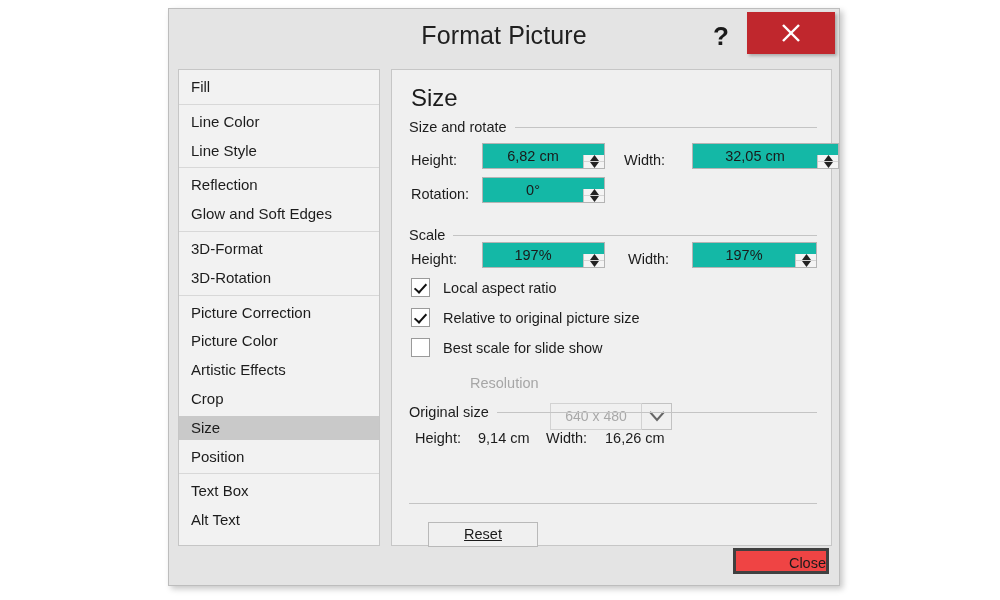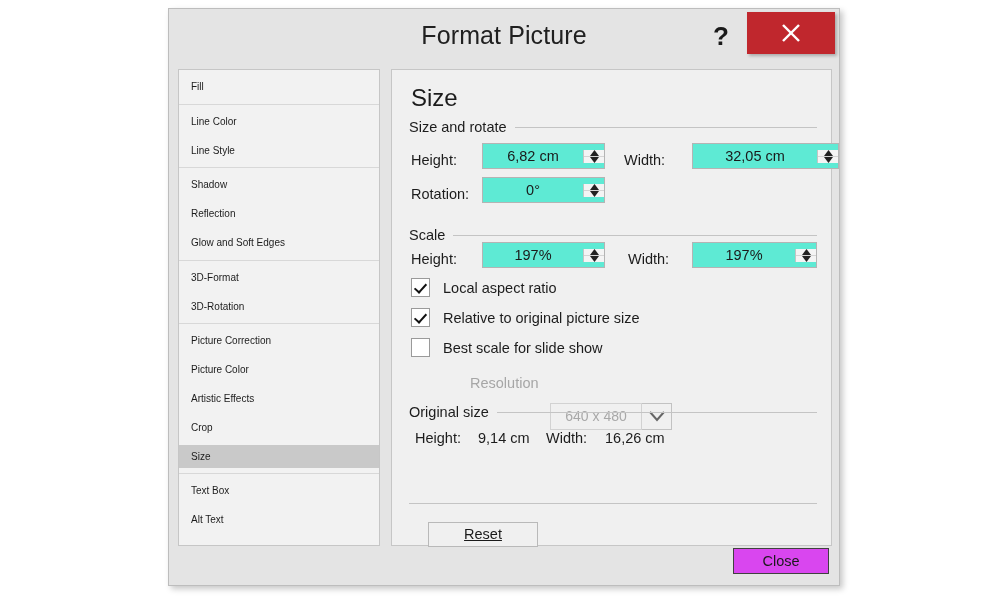--- a/index.html
+++ b/index.html
@@ -82,21 +82,21 @@
     border: 1px solid #c6c6c6;
     box-sizing: border-box;
     overflow: hidden;
   }
   .side-group { border-bottom: 1px solid #d8d8d8; }
   .side-group:last-child { border-bottom: none; }
   .side-item {
     height: 23.8px;
     line-height: 23.8px;
     padding-left: 12px;
-    font-size: 10px;
+    font-size: 15px;
     color: #1c1c1c;
     cursor: pointer;
     white-space: nowrap;
   }
   .side-group.pad-a .side-item { margin: 5px 0; }
   .side-item.selected { background: #c9c9c9; }
 
   .content {
     position: absolute;
     left: 222px;
@@ -133,25 +133,25 @@
     font-size: 14.5px;
     color: #1c1c1c;
     white-space: nowrap;
   }
   .lbl.dim { color: #a6a6a6; }
 
   
   .spin {
     position: absolute;
     height: 26px;
-    background: #5eead4;
+    background: #14b8a6;
     border: 1px solid #b4b4b4;
     box-sizing: border-box;
     display: flex;
-    align-items: center;
+    align-items: flex-end;
   }
   .spin .val {
     flex: 1;
     text-align: center;
     font-size: 14.5px;
     color: #1a1a1a;
     line-height: 24px;
   }
   .spin .btns {
     width: 20px;
@@ -250,26 +250,26 @@
   }
   #reset-button { left: 36px; top: 452px; width: 110px; height: 25px; line-height: 23px; text-decoration: underline; }
 
   #close-button {
     position: absolute;
     left: 564px;
     top: 539px;
     width: 96px;
     height: 26px;
     line-height: 24px;
-    background: #d946ef;
-    border: 1px solid #404040;
+    background: #ef4444;
+    border: 3px solid #404040;
     box-sizing: border-box;
     font-size: 14.5px;
     color: #1a1a1a;
-    text-align: center;
+    text-align: right;
     cursor: pointer;
   }
 </style>
 </head>
 <body>
 
 <div class="dialog">
 
   <div class="titlebar">
     <div class="title-text">Format Picture</div>
@@ -289,36 +289,36 @@
       <div class="side-group pad-a">
         <div class="side-item">Fill</div>
       </div>
 
       <div class="side-group pad-a">
         <div class="side-item">Line Color</div>
         <div class="side-item">Line Style</div>
       </div>
 
       <div class="side-group pad-a">
-        <div class="side-item">Shadow</div>
         <div class="side-item">Reflection</div>
         <div class="side-item">Glow and Soft Edges</div>
       </div>
 
       <div class="side-group pad-a">
         <div class="side-item">3D-Format</div>
         <div class="side-item">3D-Rotation</div>
       </div>
 
       <div class="side-group pad-a">
         <div class="side-item">Picture Correction</div>
         <div class="side-item">Picture Color</div>
         <div class="side-item">Artistic Effects</div>
         <div class="side-item">Crop</div>
         <div class="side-item selected">Size</div>
+        <div class="side-item">Position</div>
       </div>
 
       <div class="side-group pad-a">
         <div class="side-item">Text Box</div>
         <div class="side-item">Alt Text</div>
       </div>
     </div>
 
     <div class="content">
 

